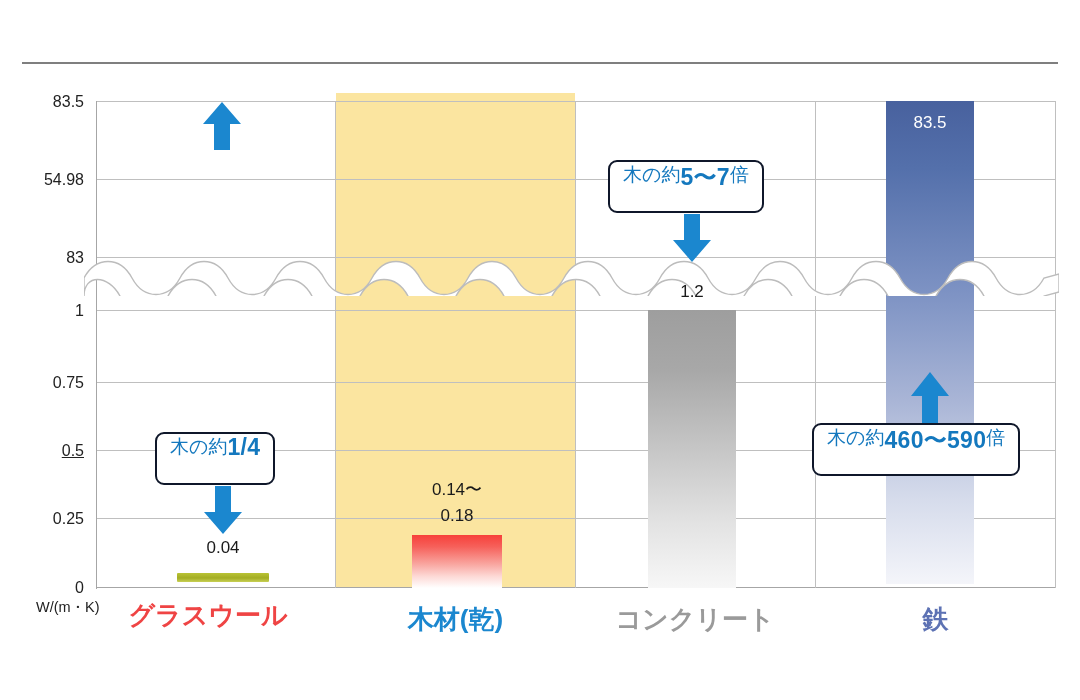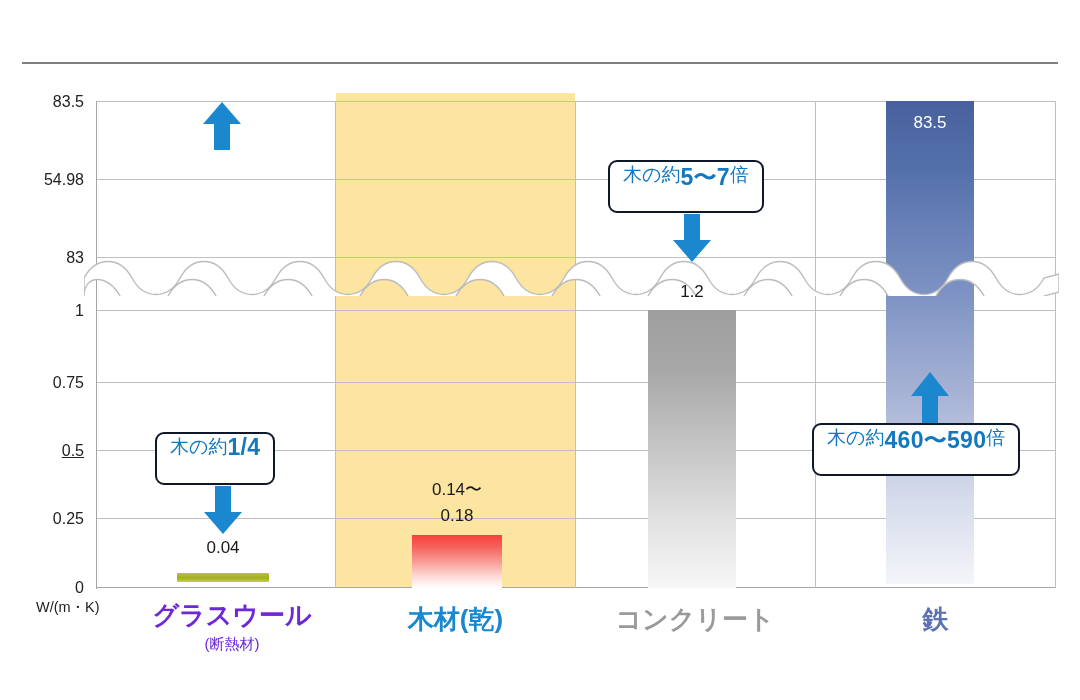--- a/index.html
+++ b/index.html
@@ -123,21 +123,21 @@
     position: absolute; left: 133px; top: 159px;
     font-size: 19px; color: #1a1a1a; white-space: nowrap;
   }
 
   
   .cat {
     position: absolute; text-align: center; white-space: nowrap;
   }
   .cat-main { font-size: 26px; font-weight: bold; }
   .cat-sub  { font-size: 15px; margin-top: 2px; }
-  .cat-glasswool { left: 112px; top: 598px; width: 240px; color: #6d28d9; }
+  .cat-glasswool { left: 88px; top: 598px; width: 240px; color: #ef4444; }
   .cat-wood      { left: 336px; top: 602px; width: 239px; color: #1b87cf; }
   .cat-concrete  { left: 575px; top: 602px; width: 240px; color: #9a9a9a; }
   .cat-iron      { left: 815px; top: 602px; width: 241px; color: #5d72b4; }
 </style>
 </head>
 <body>
 
 <div id="root">
 
   <div class="title-rule"></div>
@@ -235,21 +235,20 @@
     </svg>
   </div>
   <div class="callout callout-3">
     <span>木の約</span>
       <span class="big">460〜590</span>
       <span>倍</span>
   </div>
 
   <div class="cat cat-glasswool">
     <div class="cat-main">グラスウール</div>
-    <div class="cat-sub">(断熱材)</div>
   </div>
   <div class="cat cat-wood">
     <div class="cat-main">木材(乾)</div>
   </div>
   <div class="cat cat-concrete">
     <div class="cat-main">コンクリート</div>
   </div>
   <div class="cat cat-iron">
     <div class="cat-main">鉄</div>
   </div>

